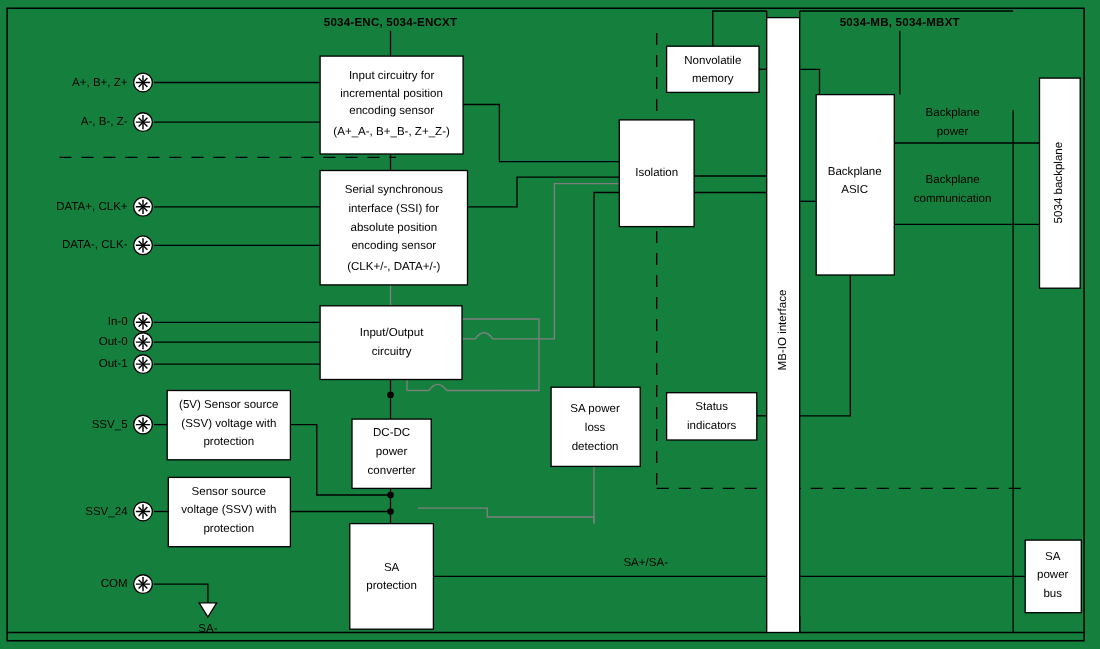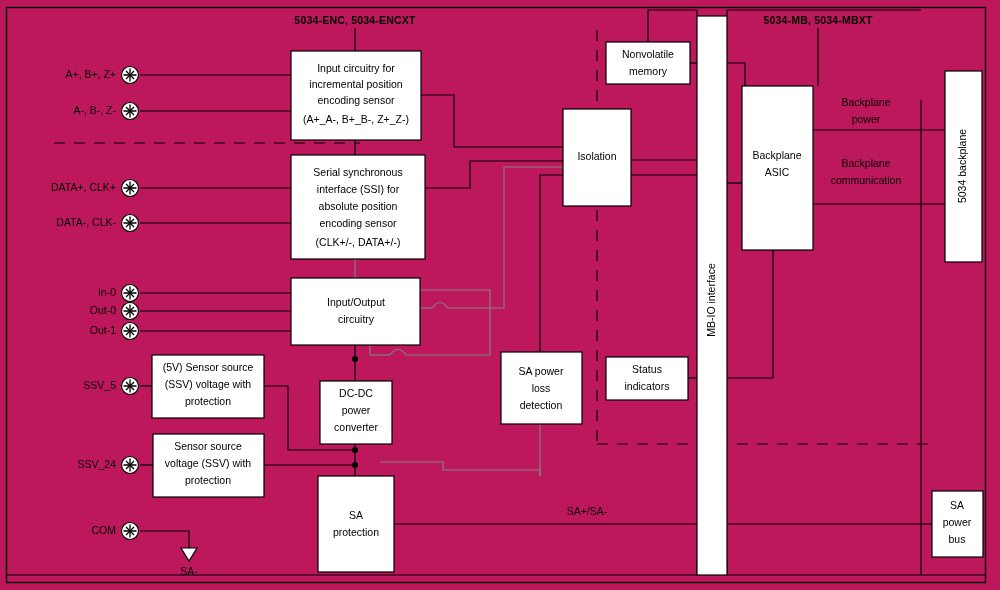--- a/index.html
+++ b/index.html
@@ -1,17 +1,17 @@
 <!DOCTYPE html>
 <html><head>
 <meta charset="utf-8">
 <style>
   html,body{margin:0;padding:0;background:#ffffff;}
   body{width:1000px;height:590px;font-family:"Liberation Sans",sans-serif;}
-  #stage{position:relative;width:1000px;height:590px;overflow:hidden;background:#be185d;}
+  #stage{position:relative;width:1000px;height:590px;overflow:hidden;background:#15803d;}
   svg{position:absolute;left:0;top:0;}
   .blk{fill:#ffffff;stroke:#000000;stroke-width:1.2;}
   .wire{stroke:#000000;stroke-width:1.2;fill:none;}
   .wire-g{stroke:#808080;stroke-width:1.2;fill:none;}
   .dash{stroke:#000000;stroke-width:1.2;fill:none;stroke-dasharray:11 9;}
   .term{fill:#ffffff;stroke:#000000;stroke-width:1.2;}
   .termx{stroke:#000000;stroke-width:1.3;fill:none;}
   .frame{fill:none;stroke:#000000;stroke-width:1.4;}
   text{font-family:"Liberation Sans",sans-serif;fill:#000000;}
   .t{font-size:10.5px;text-anchor:middle;dominant-baseline:middle;}

